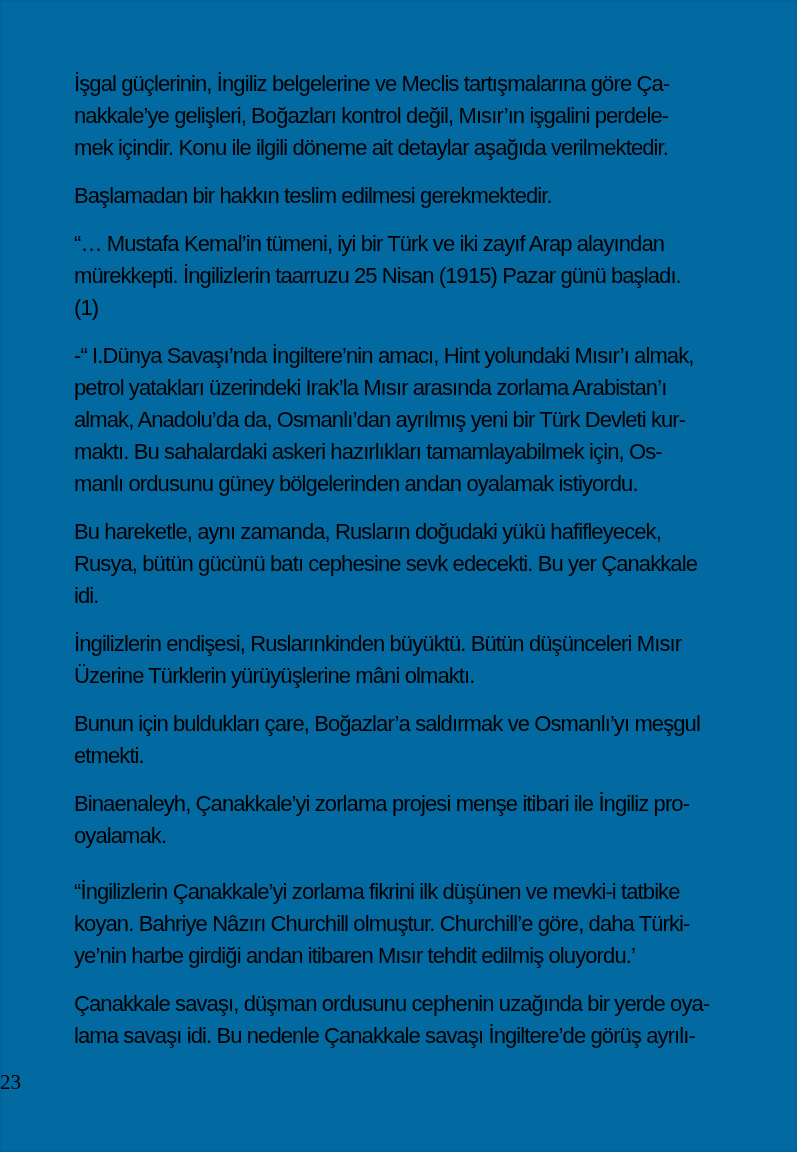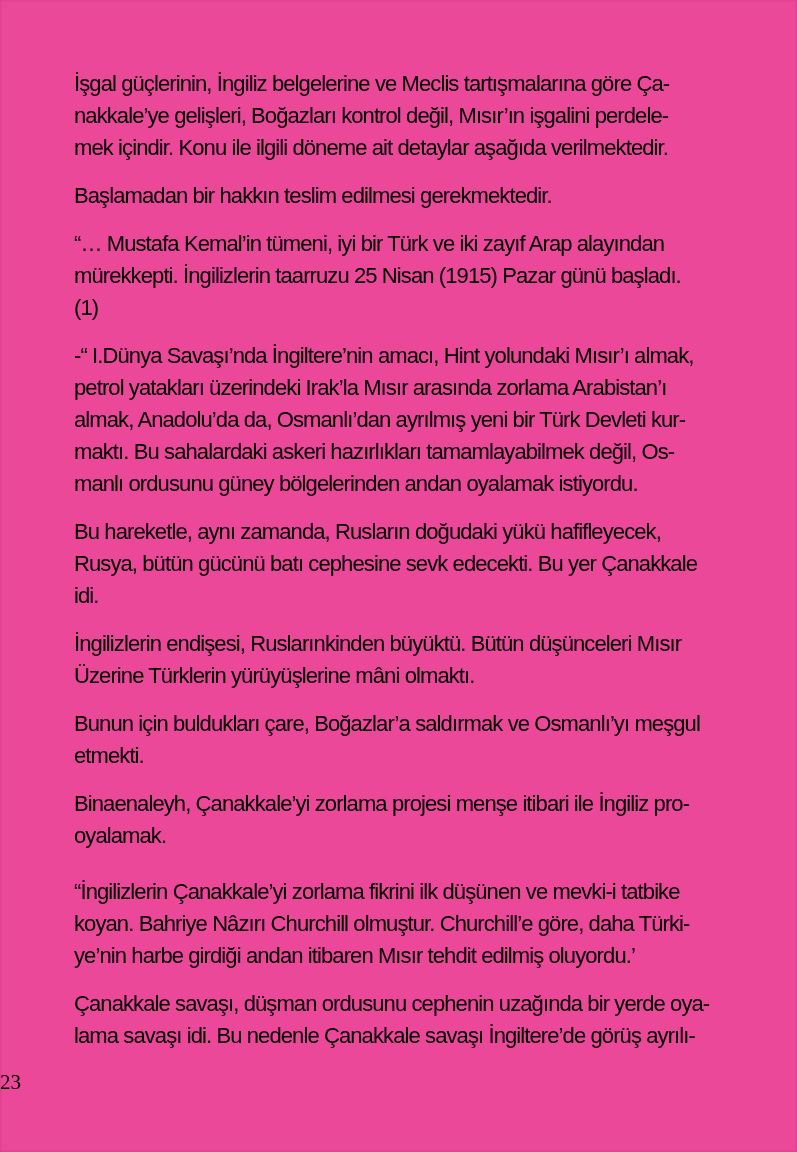--- a/index.html
+++ b/index.html
@@ -4,21 +4,21 @@
 <style>
   html, body {
     margin: 0;
     padding: 0;
     background: #ffffff;
   }
   .page {
     position: relative;
     width: 797px;
     height: 1152px;
-    background: #ec4899;
+    background: #0369a1;
     color: #000000;
     overflow: hidden;
     box-shadow: inset 0 0 3px rgba(0,0,0,0.15);
     font-family: "Liberation Sans", sans-serif;
   }
   .text-block {
     position: absolute;
     left: 74px;
     top: 68px;
     width: 680px;
@@ -63,21 +63,21 @@
       </div>
       <div class="paragraph">
         <div class="line">“… Mustafa Kemal’in tümeni, iyi bir Türk ve iki zayıf Arap alayından</div>
         <div class="line">mürekkepti. İngilizlerin taarruzu 25 Nisan (1915) Pazar günü başladı.</div>
         <div class="line">(1)</div>
       </div>
       <div class="paragraph">
         <div class="line">-“ I.Dünya Savaşı’nda İngiltere’nin amacı, Hint yolundaki Mısır’ı almak,</div>
         <div class="line">petrol yatakları üzerindeki Irak’la Mısır arasında zorlama Arabistan’ı</div>
         <div class="line">almak, Anadolu’da da, Osmanlı’dan ayrılmış yeni bir Türk Devleti kur-</div>
-        <div class="line">maktı. Bu sahalardaki askeri hazırlıkları tamamlayabilmek değil, Os-</div>
+        <div class="line">maktı. Bu sahalardaki askeri hazırlıkları tamamlayabilmek için, Os-</div>
         <div class="line">manlı ordusunu güney bölgelerinden andan oyalamak istiyordu.</div>
       </div>
       <div class="paragraph">
         <div class="line">Bu hareketle, aynı zamanda, Rusların doğudaki yükü hafifleyecek,</div>
         <div class="line">Rusya, bütün gücünü batı cephesine sevk edecekti. Bu yer Çanakkale</div>
         <div class="line">idi.</div>
       </div>
       <div class="paragraph">
         <div class="line">İngilizlerin endişesi, Ruslarınkinden büyüktü. Bütün düşünceleri Mısır</div>
         <div class="line">Üzerine Türklerin yürüyüşlerine mâni olmaktı.</div>

